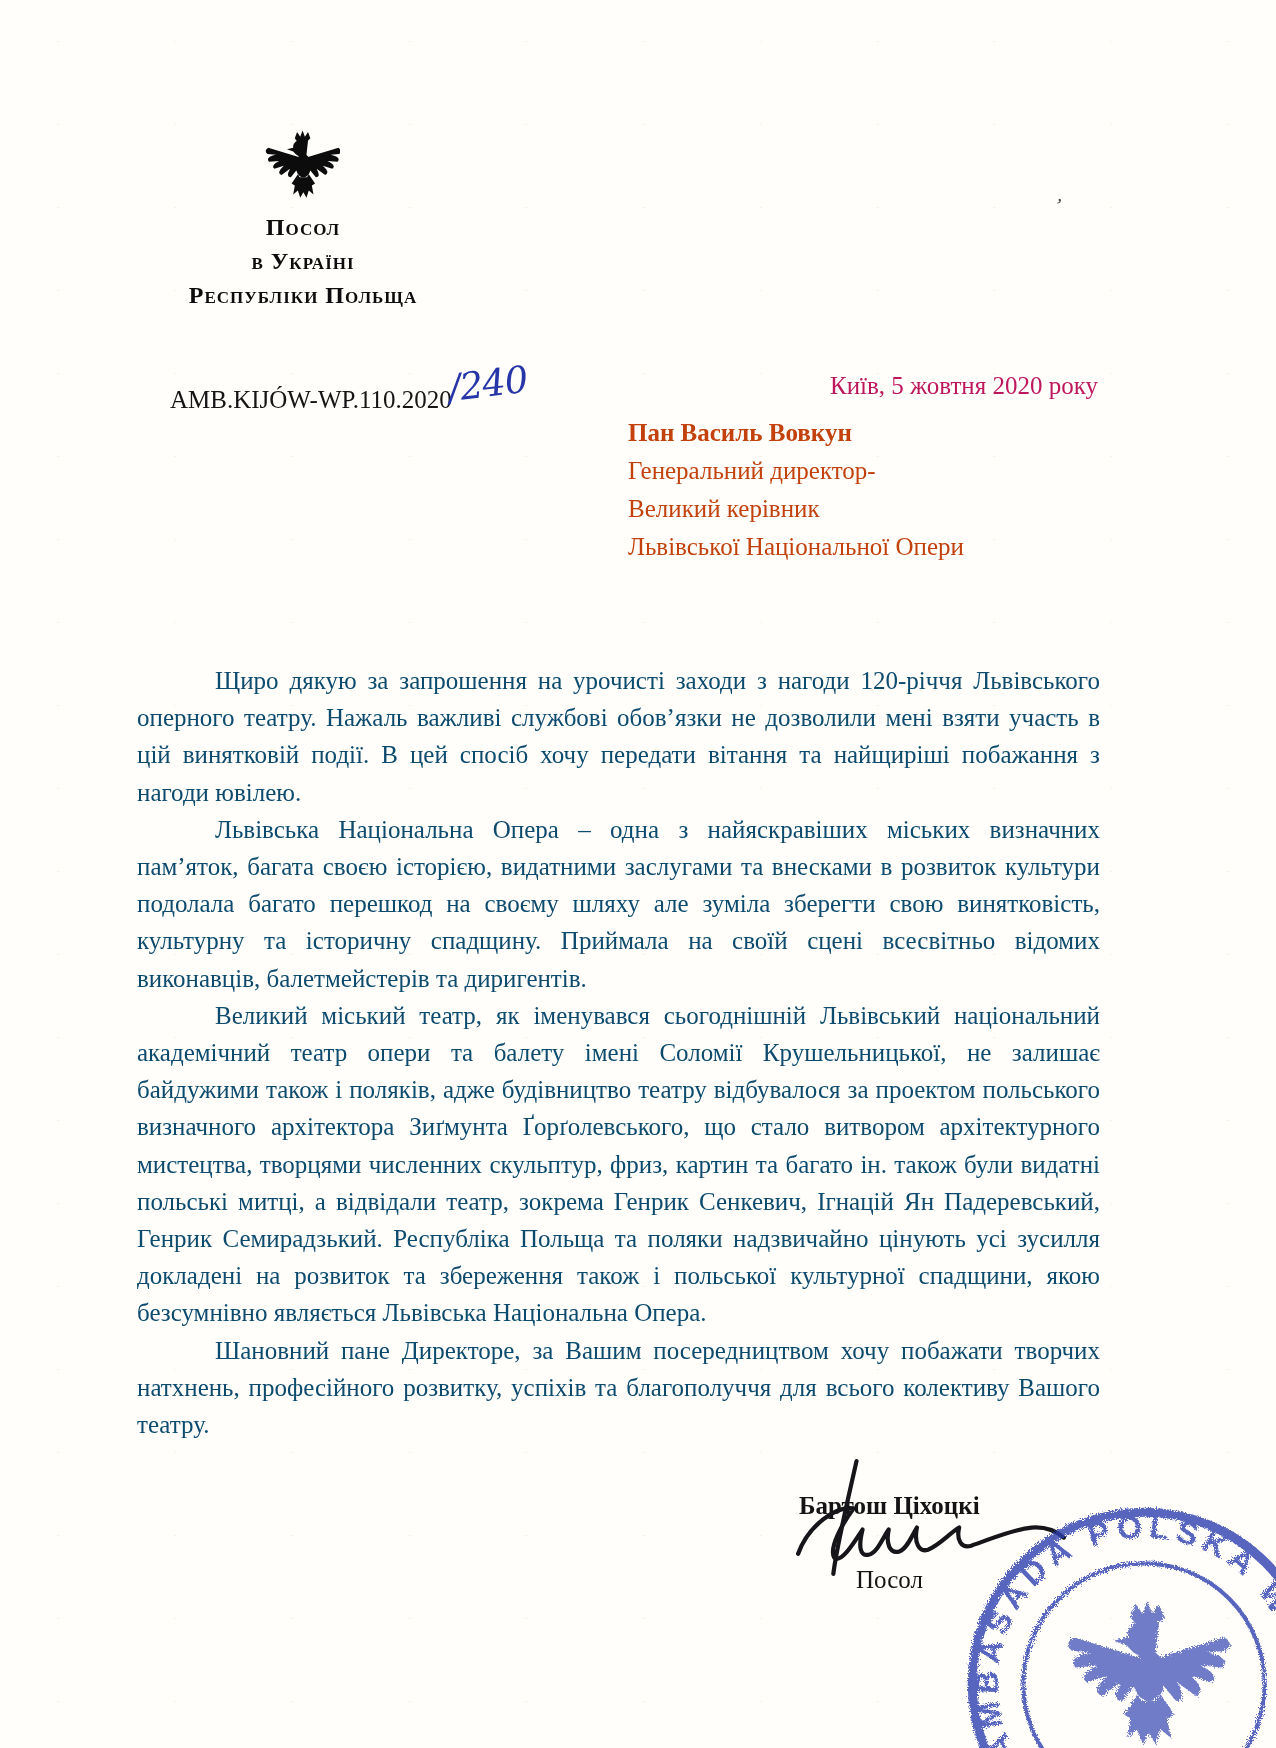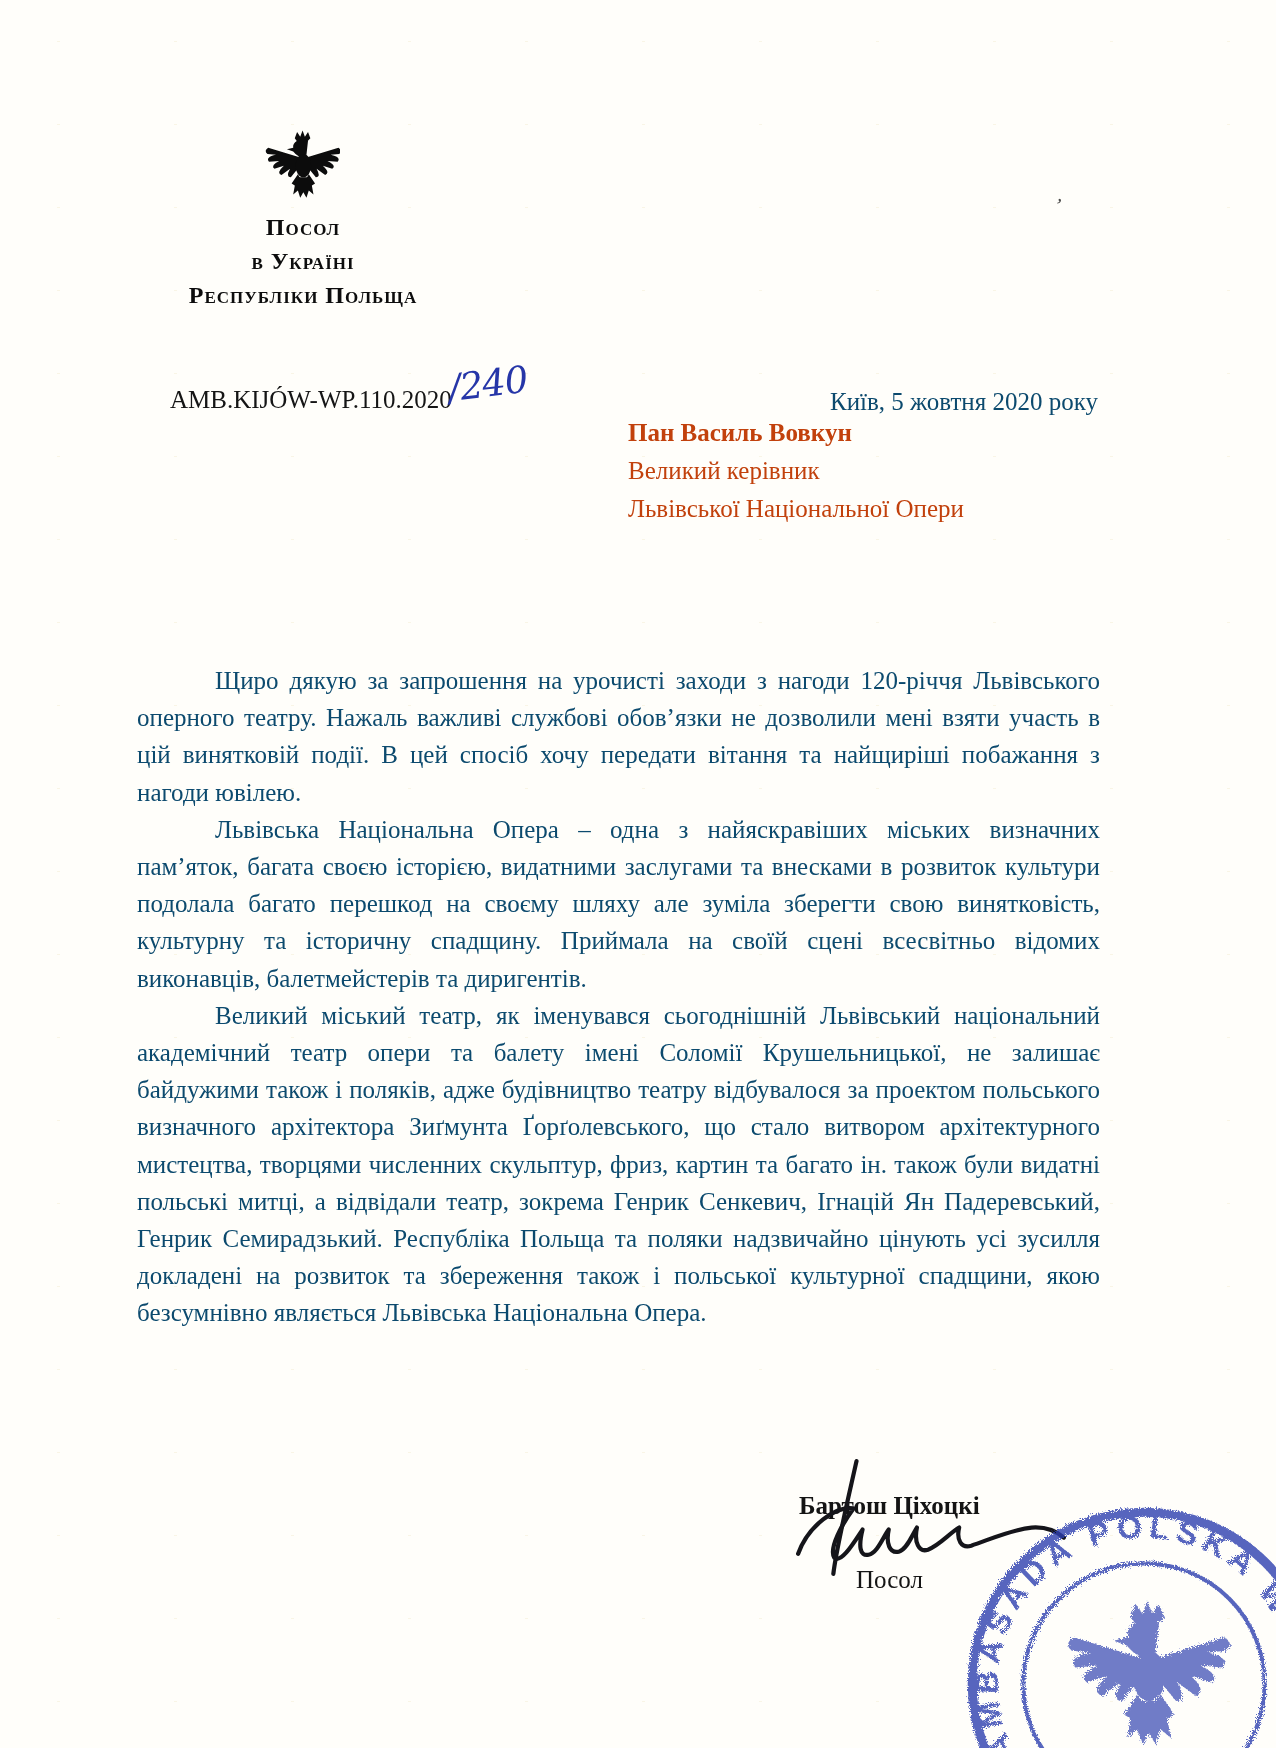--- a/index.html
+++ b/index.html
@@ -30,21 +30,21 @@
   }
 
   .refline{position:absolute;left:170px;top:374px;font-size:25px;white-space:nowrap;color:#151515;}
   .handwritten-no{
     display:inline-block;color:#2636a8;
     font-family:"DejaVu Serif", serif;font-style:italic;
     font-size:37px;letter-spacing:-1px;
     transform:rotate(-7deg) translateY(-7px);transform-origin:left bottom;
   }
 
-  .dateline{position:absolute;left:830px;top:388px;font-size:25px;white-space:nowrap;color:#0c4a6e;}
+  .dateline{position:absolute;left:830px;top:372px;font-size:25px;white-space:nowrap;color:#be185d;}
 
   .recipient{position:absolute;left:628px;top:414px;font-size:25px;line-height:38px;color:#c2410c;}
   .recipient .r-name{font-weight:bold;}
 
   .body-text{
     position:absolute;left:137px;top:662px;width:963px;
     font-size:25px;line-height:37.2px;text-align:justify;color:#0c4a6e;
   }
   .body-text p{margin:0;text-indent:78px;}
 
@@ -88,28 +88,30 @@
     <div>Республіки Польща</div>
   </div>
 
   <div class="refline"><span>AMB.KIJÓW-WP.110.2020</span><span class="handwritten-no">/240</span>
   </div>
 
   <div class="dateline">Київ, 5 жовтня 2020 року</div>
 
   <div class="recipient">
     <div class="r-name">Пан Василь Вовкун</div>
+    <div>Генеральний директор-</div>
     <div>Великий керівник</div>
     <div>Львівської Національної Опери</div>
   </div>
 
   <div class="body-text">
     <p>Щиро дякую за запрошення на урочисті заходи з нагоди 120-річчя Львівського оперного театру. Нажаль важливі службові обов’язки не дозволили мені взяти участь в цій винятковій події. В цей спосіб хочу передати вітання та найщиріші побажання з нагоди ювілею.</p>
     <p>Львівська Національна Опера – одна з найяскравіших міських визначних пам’яток, багата своєю історією, видатними заслугами та внесками в розвиток культури подолала багато перешкод на своєму шляху але зуміла зберегти свою винятковість, культурну та історичну спадщину. Приймала на своїй сцені всесвітньо відомих виконавців, балетмейстерів та диригентів.</p>
     <p>Великий міський театр, як іменувався сьогоднішній Львівський національний академічний театр опери та балету імені Соломії Крушельницької, не залишає байдужими також і поляків, адже будівництво театру відбувалося за проектом польського визначного архітектора Зиґмунта Ґорґолевського, що стало витвором архітектурного мистецтва, творцями численних скульптур, фриз, картин та багато ін. також були видатні польські митці, а відвідали театр, зокрема Генрик Сенкевич, Ігнацій Ян Падеревський, Генрик Семирадзький. Республіка Польща та поляки надзвичайно цінують усі зусилля докладені на розвиток та збереження також і польської культурної спадщини, якою безсумнівно являється Львівська Національна Опера.</p>
+    <p>Шановний пане Директоре, за Вашим посередництвом хочу побажати творчих натхнень, професійного розвитку, успіхів та благополуччя для всього колективу Вашого театру.</p>
   </div>
 
   <div class="sig-name">Бартош Ціхоцкі</div>
 
   <svg class="sig-scribble" viewBox="0 0 310 135">
     <g fill="none" stroke-linecap="round" stroke-linejoin="round" stroke-width="4.2" stroke="#15151a">
       <path d="M78,8 C70,44 58,94 55,120"></path>
       <path d="M20,100 C30,72 58,52 75,55 C64,70 50,95 56,104 C63,110 76,88 84,76 C80,92 81,103 90,101 C99,99 104,84 110,76 C107,90 111,100 120,98 C128,96 133,82 138,74 C135,89 140,99 149,96 C160,92 170,80 180,74 C177,86 182,95 192,92 C210,86 232,76 252,74 C266,73 276,77 284,84"></path>
     </g>
   </svg>

